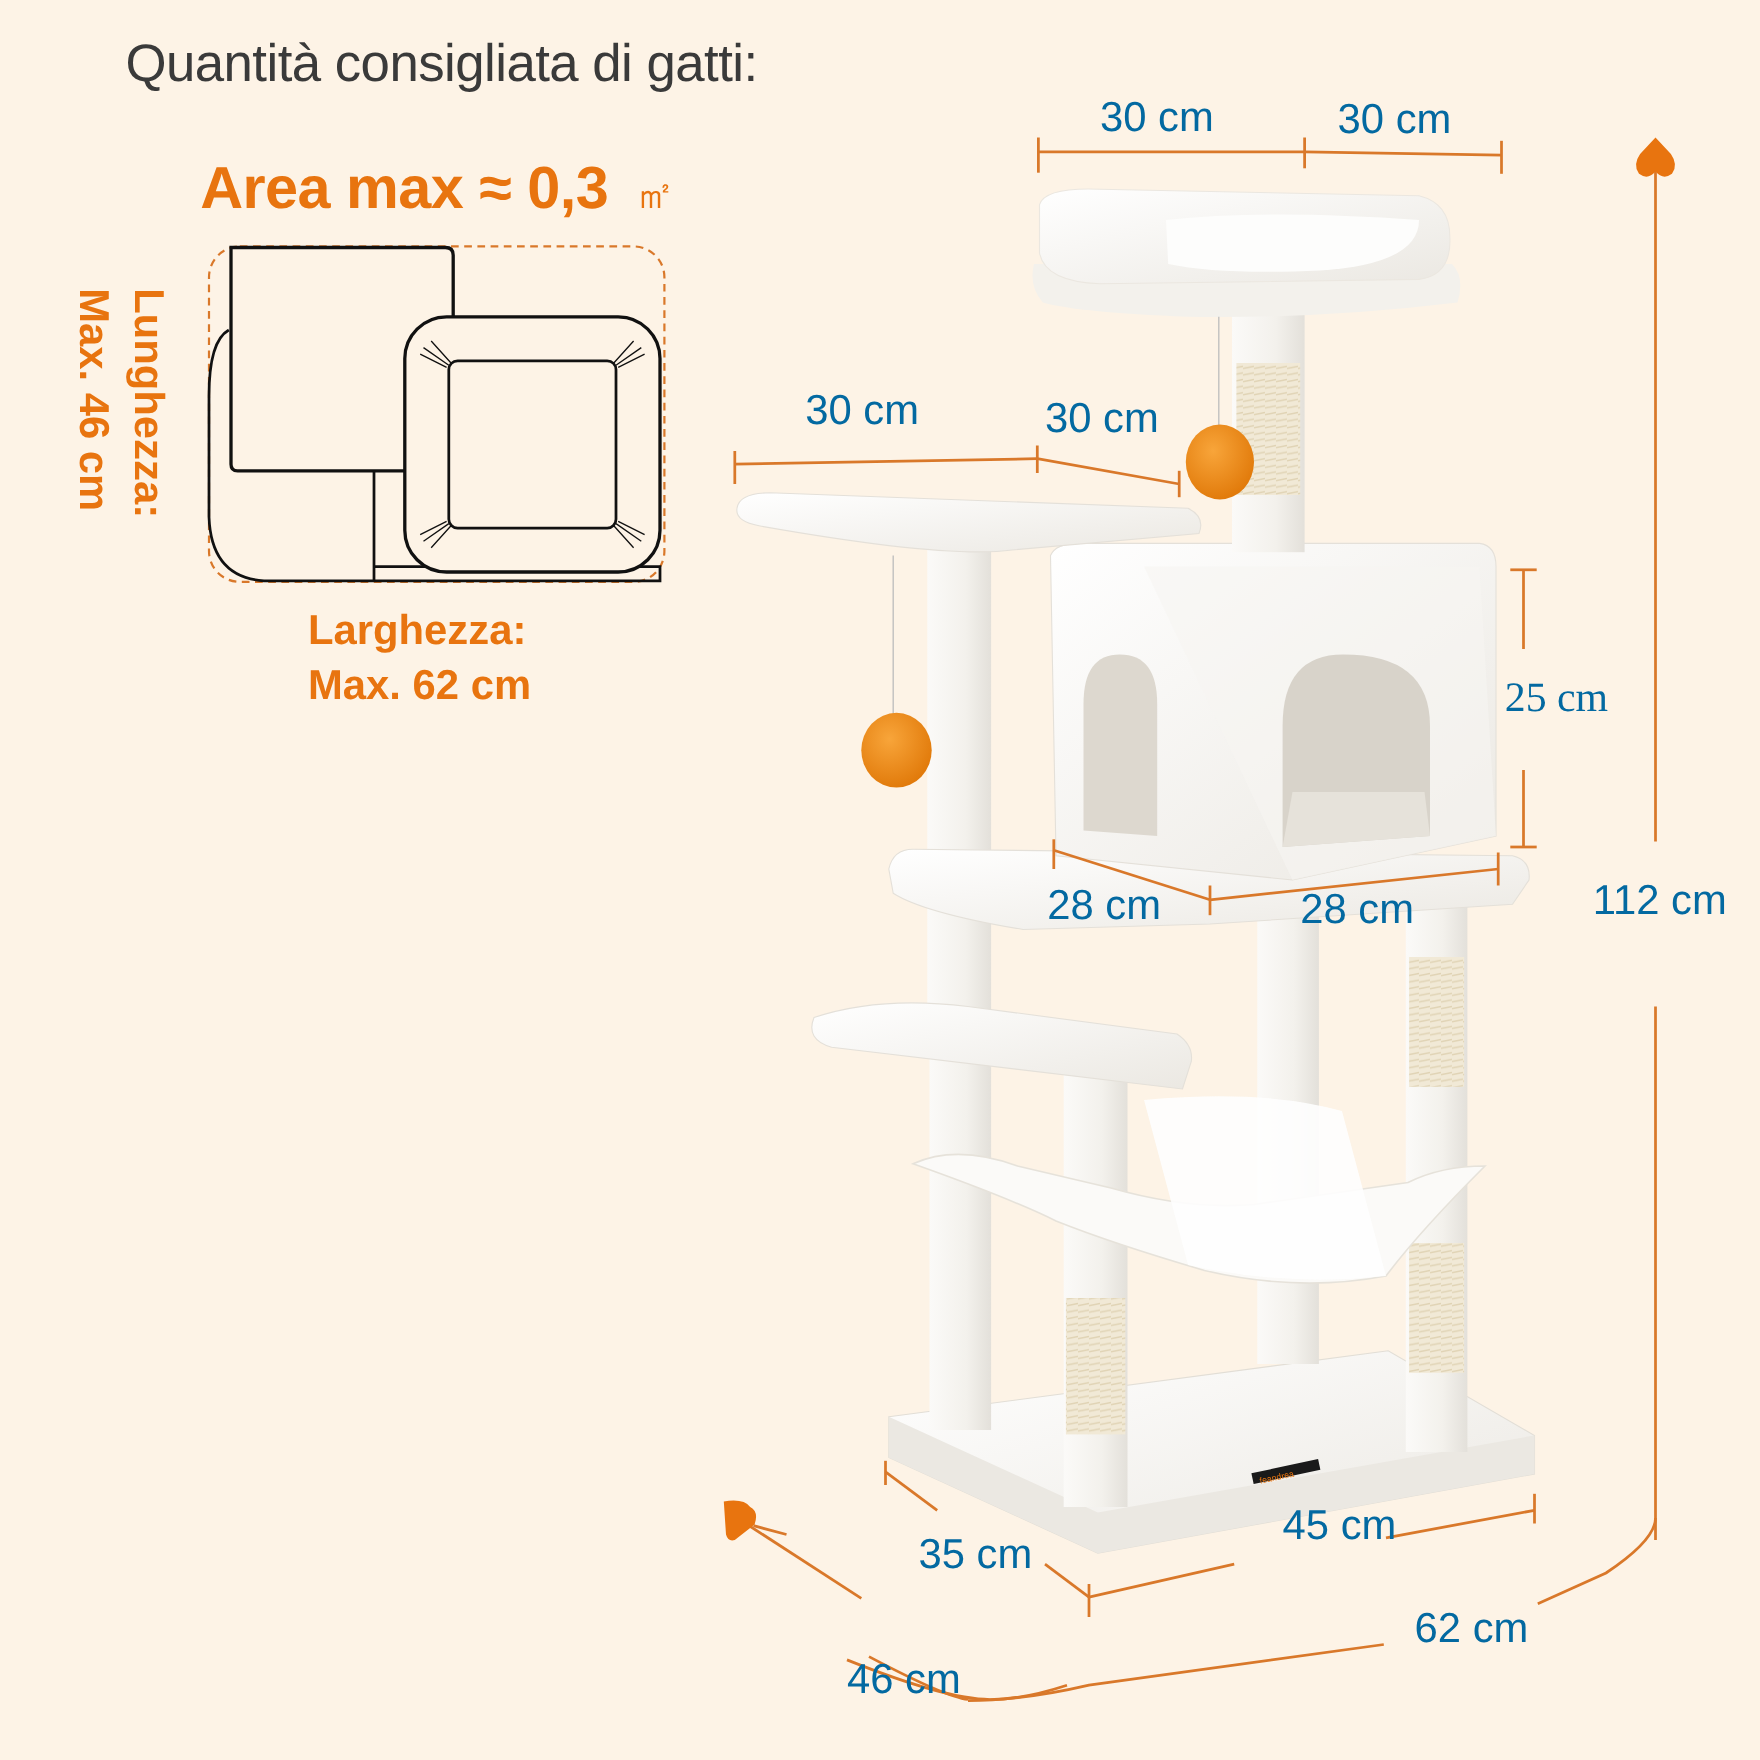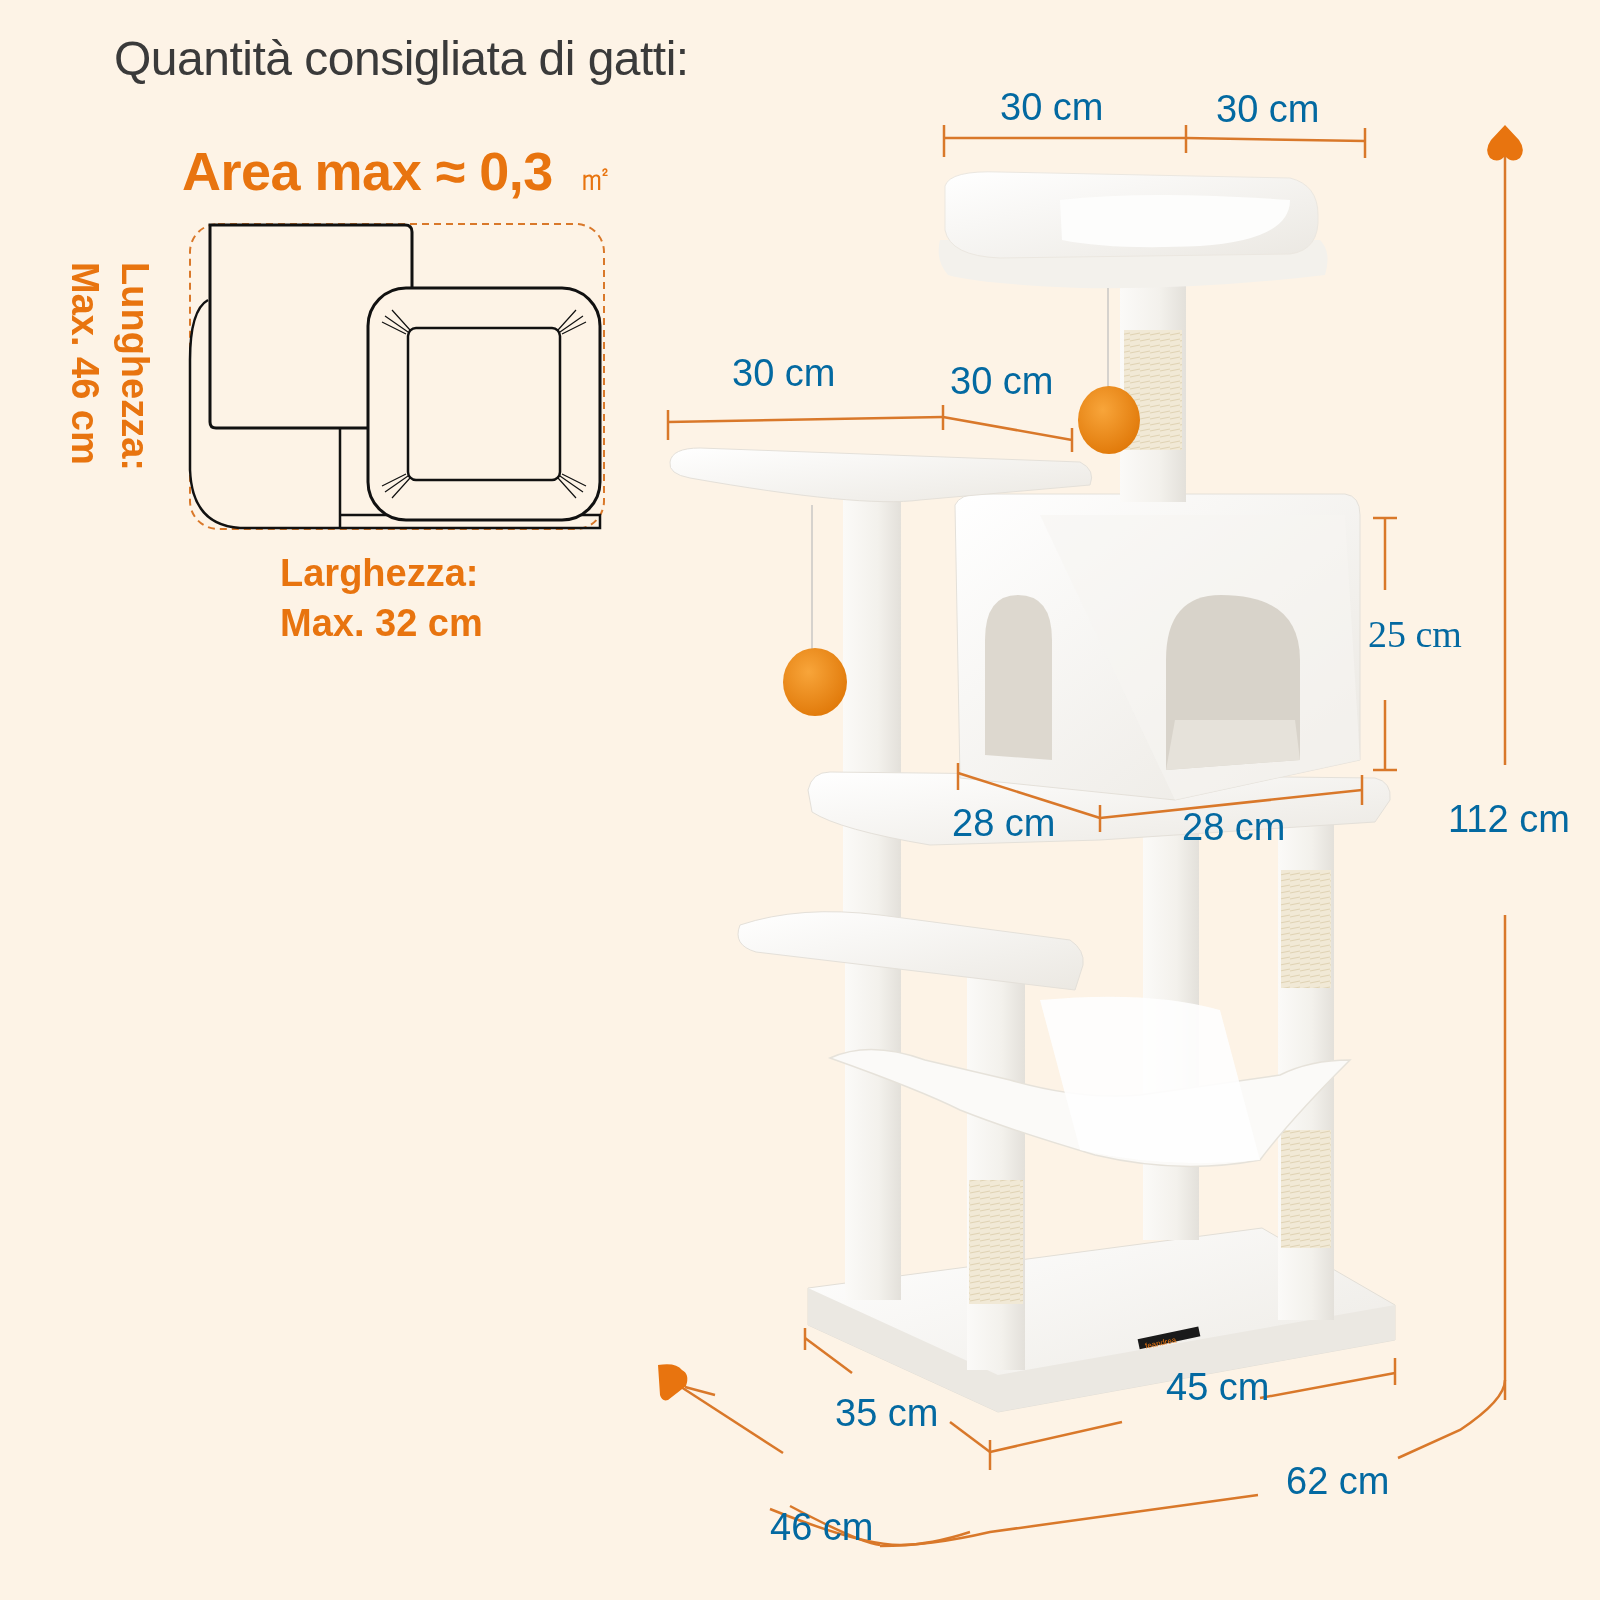--- a/index.html
+++ b/index.html
@@ -187,21 +187,21 @@
 </svg>
 
 <div class="abs lung orange-bold">
   <div class="lung-inner">
     <div>Lunghezza:</div>
     <div>Max. 46 cm</div>
   </div>
 </div>
 <div class="abs larg orange-bold">
   <div>Larghezza:</div>
-  <div>Max. 32 cm</div>
+  <div>Max. 62 cm</div>
 </div>
 
 <div class="abs dim" style="left:1000px;top:86px;">30 cm</div>
 <div class="abs dim" style="left:1216px;top:88px;">30 cm</div>
 <div class="abs dim" style="left:732px;top:352px;">30 cm</div>
 <div class="abs dim" style="left:950px;top:360px;">30 cm</div>
 <div class="abs dim" style="left:1368px;top:612px;font-family:Liberation Serif, serif;">25 cm</div>
 <div class="abs dim" style="left:952px;top:802px;">28 cm</div>
 <div class="abs dim" style="left:1182px;top:806px;">28 cm</div>
 <div class="abs dim" style="left:1448px;top:798px;">112 cm</div>

